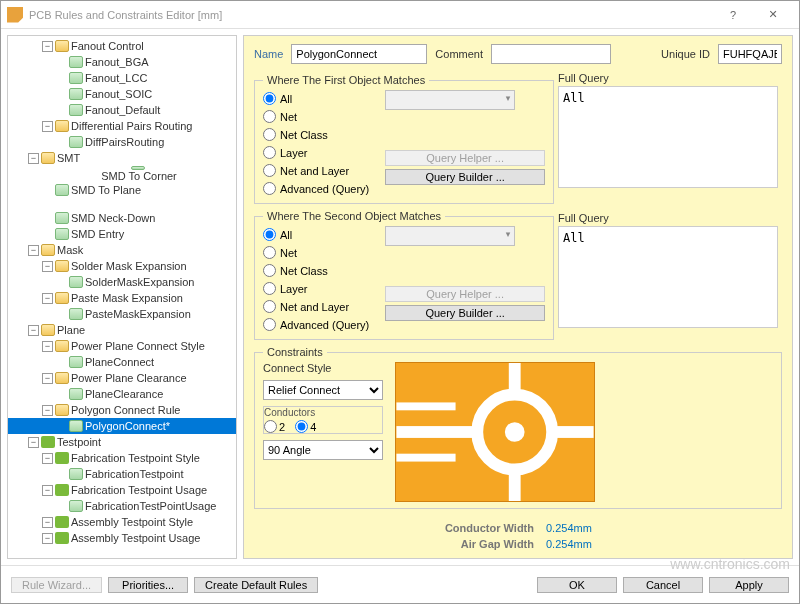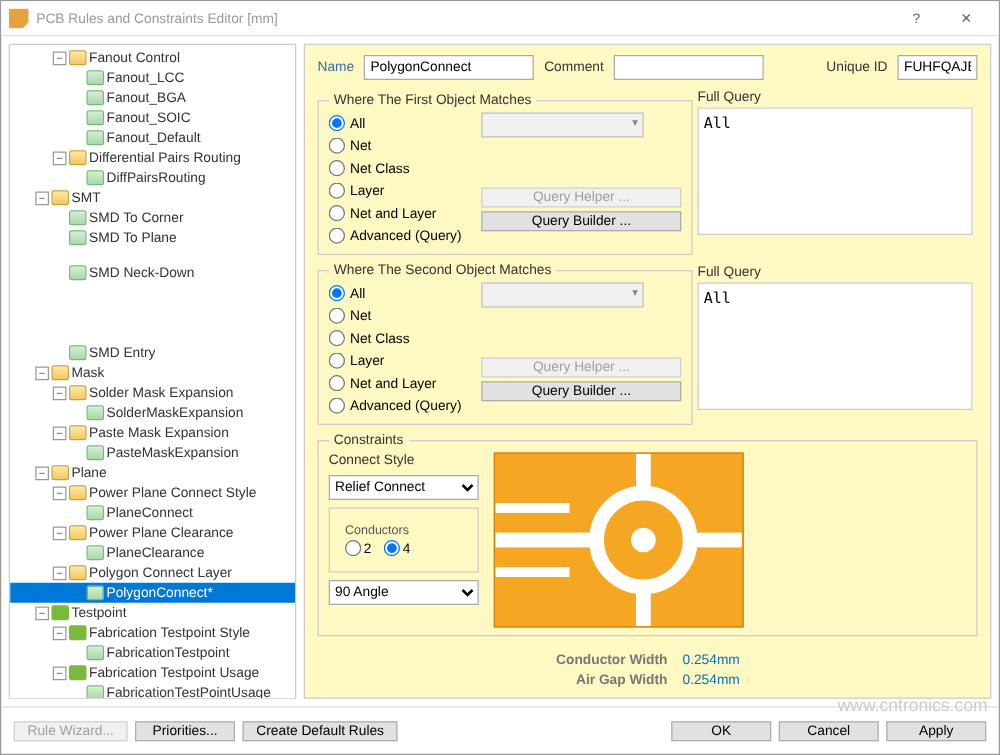--- a/index.html
+++ b/index.html
@@ -33,21 +33,21 @@
 .combo-dis { height: 20px; background: #f0f0f0; border: 1px solid #c0c0c0; width: 130px; position: relative; }
 .combo-dis::after { content: "▾"; position: absolute; right: 4px; top: 2px; color: #888; font-size: 9px; }
 .btn { height: 16px; border: 1px solid #adadad; background: #e1e1e1; padding: 0 10px; cursor: pointer; }
 .btn.dis { color: #a0a0a0; background: #f0f0f0; border-color: #d0d0d0; }
 .fullq { position: absolute; right: 14px; width: 220px; }
 .fullq .hd { color: #333; margin-bottom: 2px; }
 .fullq .box { border: 1px solid #ccc; height: 102px; padding: 4px; background: #fff; font-family: Consolas, monospace; font-size: 12px; }
 .constraints-area { display: flex; gap: 12px; }
 .constraints-left { display: flex; flex-direction: column; gap: 6px; width: 120px; }
 select.sel { height: 20px; border: 1px solid #a9a9a9; background: #fff; }
-.cond-group { border: 1px solid #ccc; padding: 12px; }
+.cond-group { border: 1px solid #ccc; padding: 0; }
 .cond-group .hdr { font-size: 10px; color: #555; margin-bottom: 2px; }
 .cond-opts { display: flex; gap: 10px; }
 .cond-opts label { display: flex; align-items: center; gap: 2px; }
 .preview { width: 200px; height: 140px; background: #f5a623; position: relative; border: 1px solid #d08010; }
 .preview svg { width: 100%; height: 100%; }
 .bottom { height: 38px; border-top: 1px solid #e0e0e0; display: flex; align-items: center; padding: 0 10px; gap: 6px; }
 .bottom .spacer { flex: 1; }
 .bottom .btn { min-width: 80px; }
 .watermark { position: absolute; right: 10px; bottom: 32px; color: #ccc; font-size: 14px; }
 </style>
@@ -65,30 +65,30 @@
 
   <div class="tree-pane" id="tree">
       <div class="tree-row" style="padding-left: 34px;">
         <span class="exp">−</span>
         <span class="ico ico-folder"></span>
         <span>Fanout Control</span>
       </div>
       <div class="tree-row" style="padding-left: 48px;">
         <span class="noexp"></span>
         <span class="ico ico-rule"></span>
+        <span>Fanout_BGA</span>
+      </div>
+      <div class="tree-row" style="padding-left: 48px;">
+        <span class="noexp"></span>
+        <span class="ico ico-rule"></span>
         <span>Fanout_LCC</span>
       </div>
       <div class="tree-row" style="padding-left: 48px;">
         <span class="noexp"></span>
         <span class="ico ico-rule"></span>
-        <span>Fanout_BGA</span>
-      </div>
-      <div class="tree-row" style="padding-left: 48px;">
-        <span class="noexp"></span>
-        <span class="ico ico-rule"></span>
         <span>Fanout_SOIC</span>
       </div>
       <div class="tree-row" style="padding-left: 48px;">
         <span class="noexp"></span>
         <span class="ico ico-rule"></span>
         <span>Fanout_Default</span>
       </div>
       <div class="tree-row" style="padding-left: 34px;">
         <span class="exp">−</span>
         <span class="ico ico-folder"></span>
@@ -97,36 +97,36 @@
       <div class="tree-row" style="padding-left: 48px;">
         <span class="noexp"></span>
         <span class="ico ico-rule"></span>
         <span>DiffPairsRouting</span>
       </div>
       <div class="tree-row" style="padding-left: 20px;">
         <span class="exp">−</span>
         <span class="ico ico-folder"></span>
         <span>SMT</span>
       </div>
-      <div class="tree-row" style="padding-left: 34px;">
+      <div class="tree-row" style="padding-left: 34px; flex-direction: column;">
         <span class="noexp"></span>
         <span class="ico ico-rule"></span>
         <span>SMD To Corner</span>
       </div>
       <div class="tree-row" style="padding-left: 34px;">
         <span class="noexp"></span>
         <span class="ico ico-rule"></span>
         <span>SMD To Plane</span>
       </div>
       <div class="tree-row" style="padding-left: 34px; margin-top: 12px;">
         <span class="noexp"></span>
         <span class="ico ico-rule"></span>
         <span>SMD Neck-Down</span>
       </div>
-      <div class="tree-row" style="padding-left: 34px; margin-top: 48px;">
+      <div class="tree-row" style="padding-left: 34px;">
         <span class="noexp"></span>
         <span class="ico ico-rule"></span>
         <span>SMD Entry</span>
       </div>
       <div class="tree-row" style="padding-left: 20px;">
         <span class="exp">−</span>
         <span class="ico ico-folder"></span>
         <span>Mask</span>
       </div>
       <div class="tree-row" style="padding-left: 34px;">
@@ -170,21 +170,21 @@
         <span>Power Plane Clearance</span>
       </div>
       <div class="tree-row" style="padding-left: 48px;">
         <span class="noexp"></span>
         <span class="ico ico-rule"></span>
         <span>PlaneClearance</span>
       </div>
       <div class="tree-row" style="padding-left: 34px;">
         <span class="exp">−</span>
         <span class="ico ico-folder"></span>
-        <span>Polygon Connect Layer</span>
+        <span>Polygon Connect Rule</span>
       </div>
       <div class="tree-row sel" style="padding-left: 48px;">
         <span class="noexp"></span>
         <span class="ico ico-rule"></span>
         <span>PolygonConnect*</span>
       </div>
       <div class="tree-row" style="padding-left: 20px;">
         <span class="exp">−</span>
         <span class="ico ico-green"></span>
         <span>Testpoint</span>

